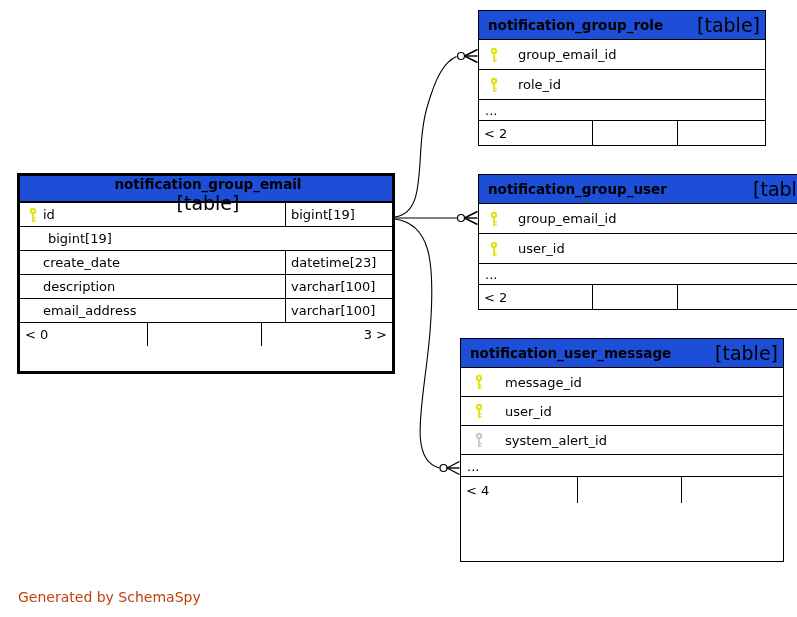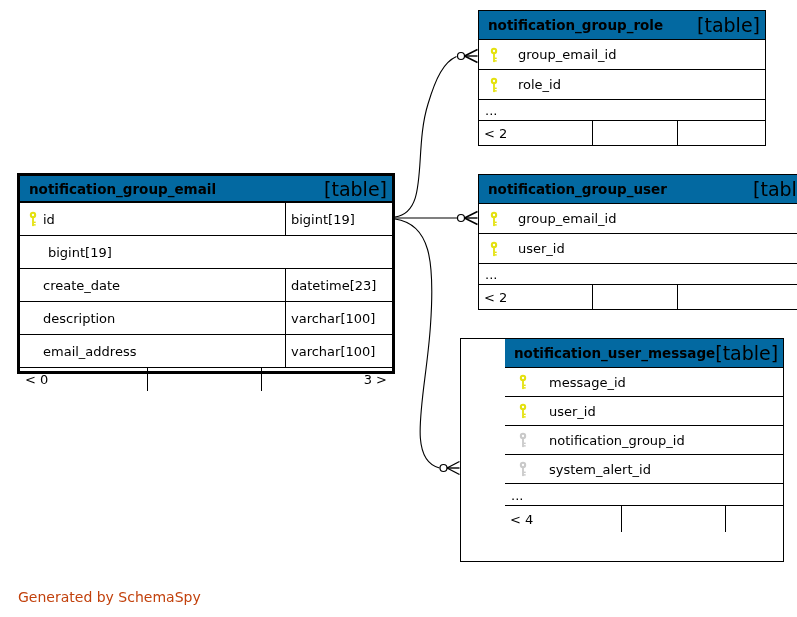--- a/index.html
+++ b/index.html
@@ -9,29 +9,29 @@
     color:#000;overflow:hidden;
   }
   
   .etable{
     position:absolute;box-sizing:border-box;background:#fff;
     border:1px solid #000;
   }
   .etable.main{border-width:3px;}
   .ehead{
     display:flex;justify-content:space-between;align-items:center;
-    background:#0369a1;border-bottom:1px solid #000;
+    background:#1d4ed8;border-bottom:1px solid #000;
     padding:0 5px 0 9px;box-sizing:border-box;height:29px;
   }
-  .main .ehead{border-bottom-width:2px;height:27px;}
+  .main .ehead{border-bottom-width:2px;height:27px;flex-direction:column;}
   .ehead .ttl{font-weight:bold;font-size:13.5px;letter-spacing:0;}
   .ehead .tag{font-size:19px;font-weight:normal;}
   .crow{
     display:flex;align-items:center;box-sizing:border-box;
-    border-bottom:1px solid #000;height:33px;font-size:13px;
+    border-bottom:1px solid #000;height:24px;font-size:13px;
   }
   .rt .crow{height:30px;justify-content:space-between;}
   .msg .crow{height:29px;}
   .keycell{display:flex;align-items:center;box-sizing:border-box;}
   .main .crow{padding-left:8px;}
   .main .keycell{width:15px;}
   .rt .crow{padding-left:10px;}
   .rt .keycell{width:29px;}
   .msg .crow{padding-left:13px;}
   .msg .keycell{width:31px;}
@@ -172,48 +172,40 @@
     <span class="namecell">user_id</span>
   </div>
   <div class="ellipsisrow">...</div>
   <div class="efoot">
     <span class="fcell c1">&lt; 2</span>
     <span class="fcell c2"></span>
     <span class="fcell last"></span>
   </div>
 </div>
 
-<div class="etable msg" style="left:460px;top:338px;width:324px;height:224px;padding-left:44px;">
+<div class="etable msg" style="left:460px;top:338px;width:324px;height:224px;">
   <div class="ehead">
     <span class="ttl">notification_user_message</span>
     <span class="tag">[table]</span>
   </div>
   <div class="crow">
     <span class="keycell">
         <svg class="key pk">
           <use href="#keysym"></use>
         </svg>
       </span>
     <span class="namecell">message_id</span>
   </div>
   <div class="crow">
     <span class="keycell">
         <svg class="key pk">
           <use href="#keysym"></use>
         </svg>
       </span>
     <span class="namecell">user_id</span>
-  </div>
-  <div class="crow">
-    <span class="keycell">
-        <svg class="key fk">
-          <use href="#keysym"></use>
-        </svg>
-      </span>
-    <span class="namecell">notification_group_id</span>
   </div>
   <div class="crow">
     <span class="keycell">
         <svg class="key fk">
           <use href="#keysym"></use>
         </svg>
       </span>
     <span class="namecell">system_alert_id</span>
   </div>
   <div class="ellipsisrow">...</div>

